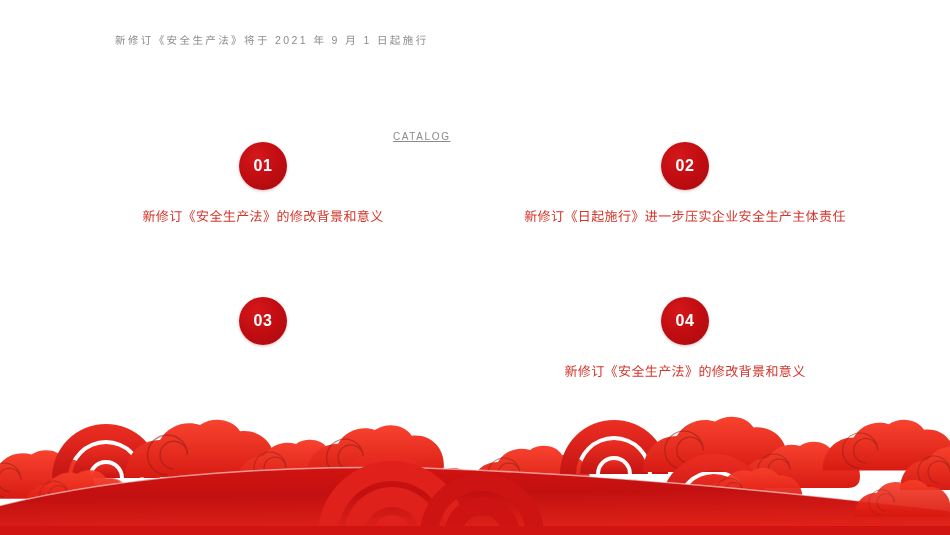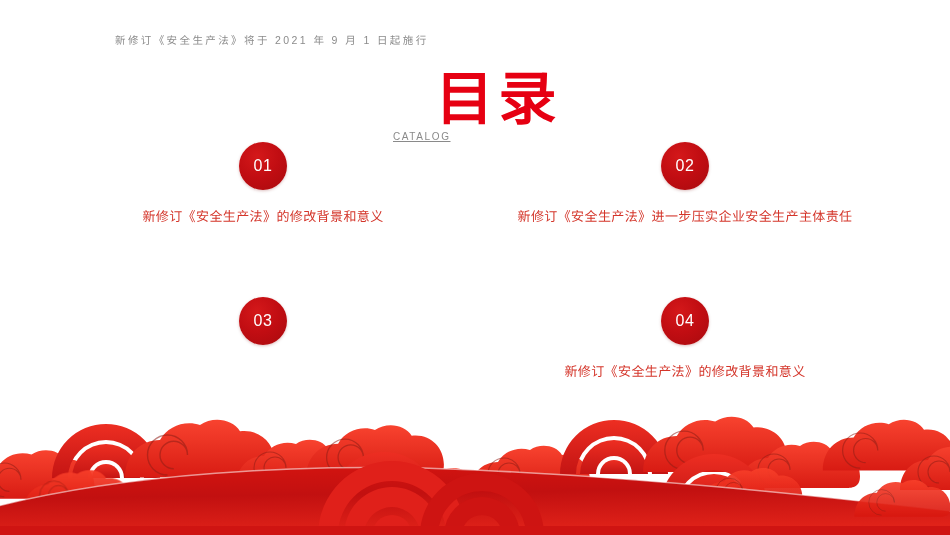--- a/index.html
+++ b/index.html
@@ -86,21 +86,21 @@
     border-radius: 50%;
     background: radial-gradient(circle at 38% 30%, #d4181a 0%, #c10d12 48%, #a80a0e 100%);
     box-shadow: 0 1px 3px rgba(120,0,0,0.25);
     display: flex;
     align-items: center;
     justify-content: center;
   }
   .badge-num {
     color: #ffffff;
     font-size: 16px;
-    font-weight: 400;
+    font-weight: 700;
     letter-spacing: 0.5px;
     line-height: 1;
     font-family: "Liberation Sans", sans-serif;
   }
   .item-text {
     font-size: 13px;
     line-height: 1.62;
     color: #D4352A;
     font-weight: 400;
     letter-spacing: 0.4px;
@@ -124,38 +124,37 @@
   }
 </style>
 </head>
 <body>
 
 <div class="slide">
 
   <div class="header-note">新修订《安全生产法》将于 2021 年 9 月 1 日起施行</div>
 
   <div class="title-block">
-    <span class="title-main">目录</span>
     <span class="title-sub">CATALOG</span>
   </div>
 
   <div class="items">
 
     <div class="item col-left row-top">
       <div class="badge">
         <span class="badge-num">01</span>
       </div>
       <div class="item-text">新修订《安全生产法》的修改背景和意义</div>
     </div>
 
     <div class="item col-right row-top">
       <div class="badge">
         <span class="badge-num">02</span>
       </div>
-      <div class="item-text">新修订《安全生产法》进一步压实企业安全生产主体责任</div>
+      <div class="item-text">新修订《日起施行》进一步压实企业安全生产主体责任</div>
     </div>
 
     <div class="item col-left row-bottom">
       <div class="badge">
         <span class="badge-num">03</span>
       </div>
     </div>
 
     <div class="item col-right row-bottom">
       <div class="badge">

